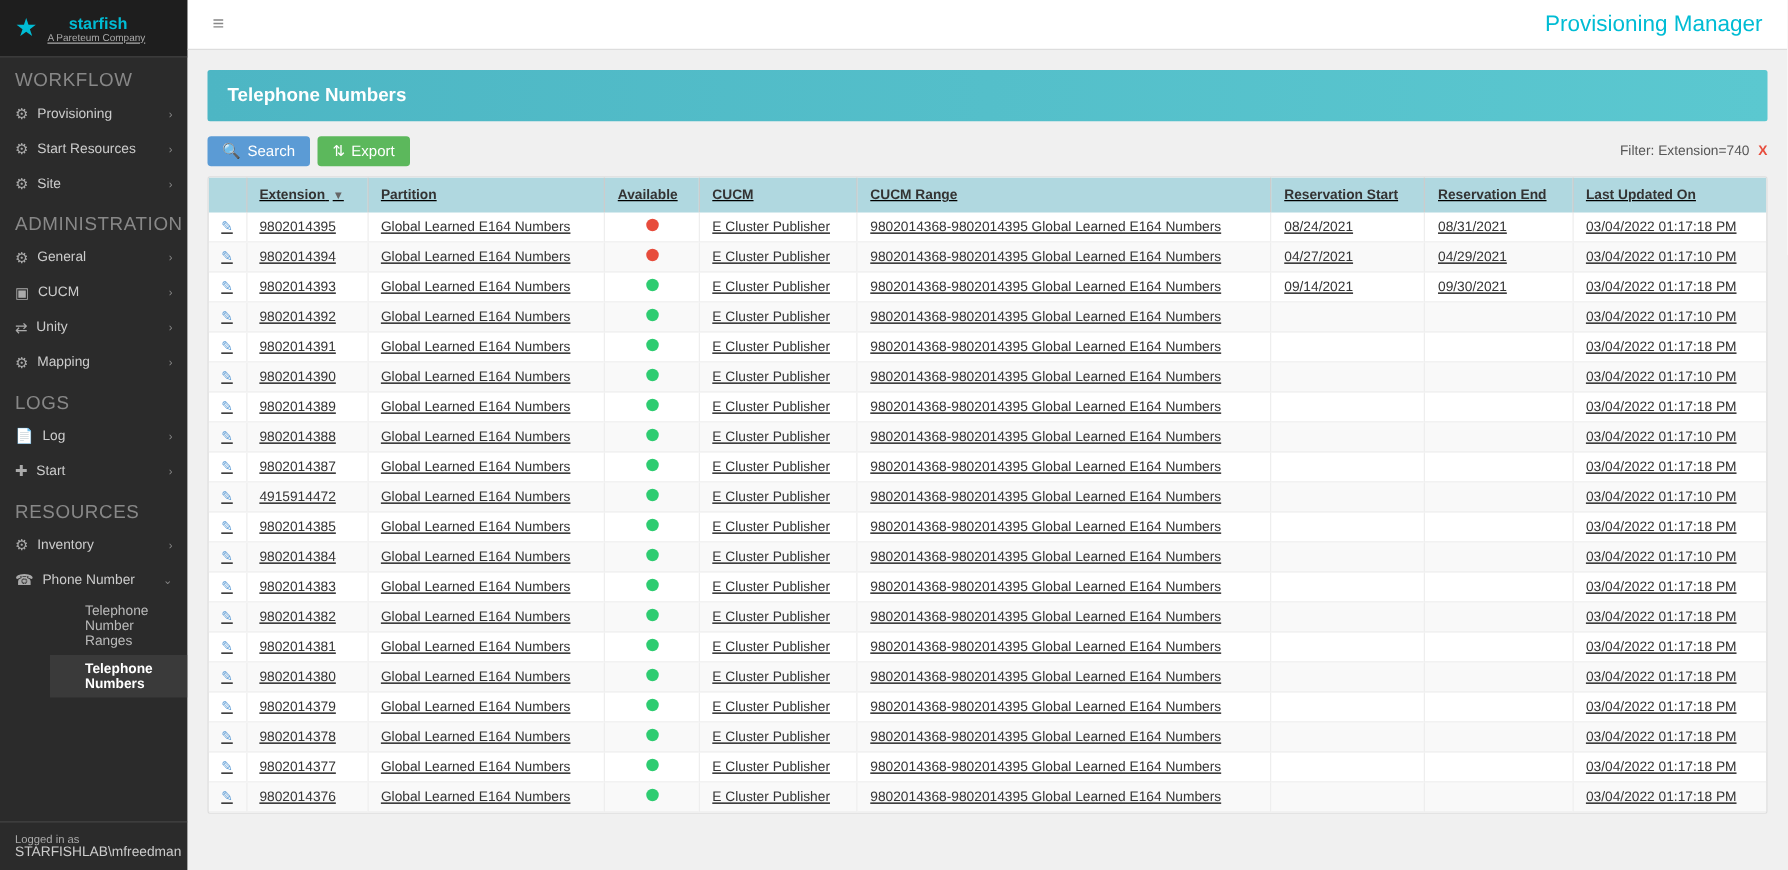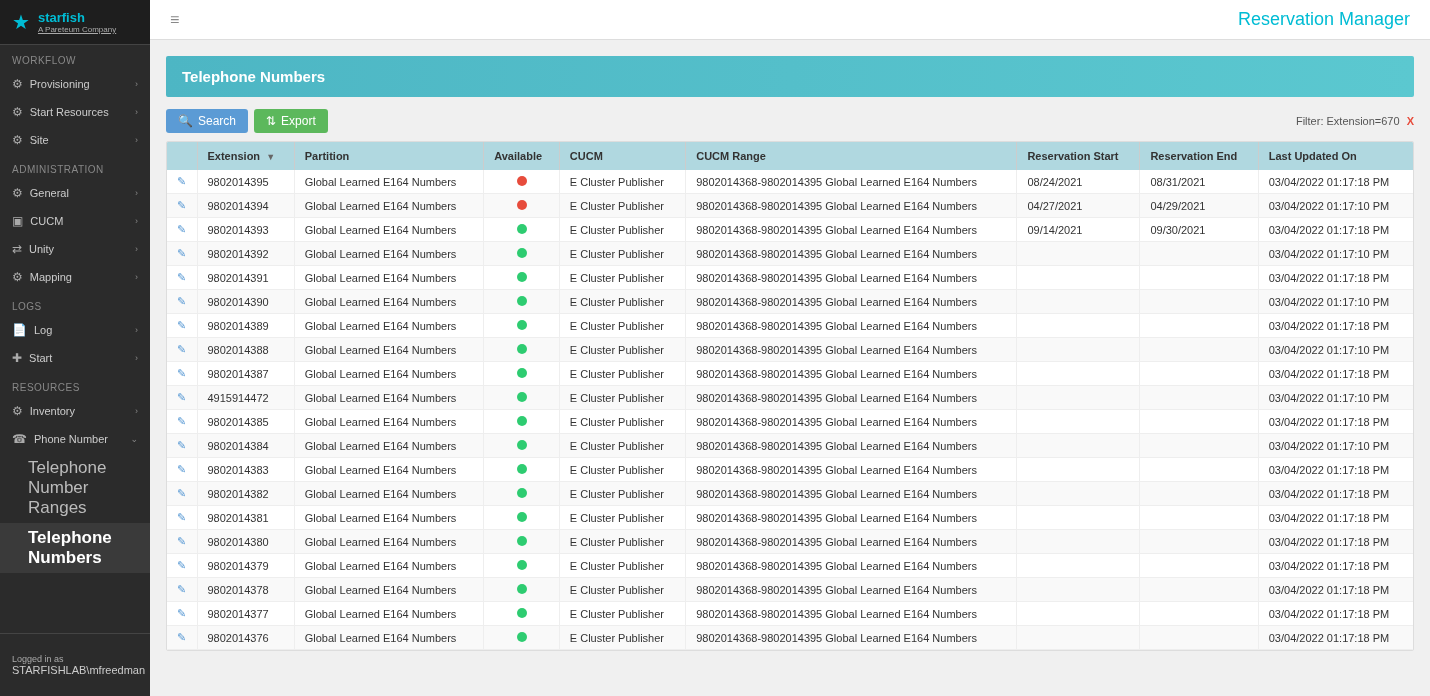--- a/index.html
+++ b/index.html
@@ -18,21 +18,21 @@
     }
     #sidebar-logo {
       padding: 10px 12px;
       background: #1e1e1e;
       display: flex;
       align-items: center;
       gap: 8px;
       border-bottom: 1px solid #444;
     }
     .sidebar-section-label {
-      font-size: 10px;
+      font-size: 15px;
       color: #888;
       text-transform: uppercase;
       padding: 10px 12px 4px 12px;
       letter-spacing: 0.5px;
     }
     .sidebar-item {
       display: flex;
       align-items: center;
       justify-content: space-between;
       padding: 7px 12px;
@@ -40,26 +40,27 @@
       color: #ccc;
       font-size: 11px;
     }
     .sidebar-item-left { display: flex; align-items: center; gap: 7px; }
     .sidebar-icon { font-size: 12px; color: #aaa; }
     .chevron { font-size: 9px; color: #888; }
     .sidebar-sub-item {
       padding: 5px 12px 5px 28px;
       cursor: pointer;
       color: #bbb;
-      font-size: 17px;
+      font-size: 11px;
+      margin-left: 40px;
     }
     .sidebar-sub-item.active { color: #fff; background: #3a3a3a; font-weight: bold; }
     .sidebar-footer {
       margin-top: auto;
-      padding: 20px 12px;
+      padding: 8px 12px;
       border-top: 1px solid #444;
       font-size: 10px;
       color: #888;
     }
     .sidebar-footer .user-label { color: #aaa; font-size: 9px; }
     .sidebar-footer .username { color: #ccc; font-size: 11px; }
 
     
     #main {
       flex: 1;
@@ -121,20 +122,21 @@
     .table-container {
       background: #fff;
       border: 1px solid #ddd;
       border-radius: 2px;
       overflow-x: auto;
     }
     table {
       width: 100%;
       border-collapse: collapse;
       font-size: 11px;
+      text-decoration: underline;
     }
     thead tr {
       background: #b0d8e0;
     }
     thead th {
       padding: 8px 10px;
       text-align: left;
       color: #333;
       font-weight: bold;
       border-right: 1px solid #ccc;
@@ -158,21 +160,21 @@
     .status-green { background: #2ecc71; }
     .sort-arrow { font-size: 9px; color: #666; margin-left: 3px; }
   </style>
 </head>
 <body>
 
 <div id="sidebar">
   <div id="sidebar-logo">
     <div style="color:#00bcd4;font-size:20px;">★</div>
     <div>
-      <div style="color:#00bcd4;font-weight:bold;font-size:13px;">starfish</div>
+      <div style="color:#00bcd4;font-weight:bold;font-size:13px;margin-left:17px;">starfish</div>
       <div style="color:#aaa;font-size:8px;text-decoration:underline;">A Pareteum Company</div>
     </div>
   </div>
 
   <div class="sidebar-section-label">WORKFLOW</div>
   <div class="sidebar-item">
     <div class="sidebar-item-left">
       <span class="sidebar-icon">⚙</span>
       <span>Provisioning</span>
     </div>
@@ -263,41 +265,41 @@
 
   <div class="sidebar-footer">
     <div class="user-label">Logged in as</div>
     <div class="username">STARFISHLAB\mfreedman</div>
   </div>
 </div>
 
 <div id="main">
   <div id="topbar">
     <span class="topbar-menu-icon">≡</span>
-    <span class="app-title">Reservation Manager</span>
+    <span class="app-title">Provisioning Manager</span>
   </div>
 
   <div id="content">
     <div class="page-header">
       <span>Telephone Numbers</span>
     </div>
 
     <div class="toolbar">
       <div class="toolbar-left">
         <button class="btn btn-primary">
           <span>🔍</span>
           <span>Search</span>
         </button>
         <button class="btn btn-success">
           <span>⇅</span>
           <span>Export</span>
         </button>
       </div>
       <div class="filter-text">
-        <span>Filter: Extension=670</span>
+        <span>Filter: Extension=740</span>
         <span class="filter-x">X</span>
       </div>
     </div>
 
     <div class="table-container">
       <table>
         <thead>
           <tr>
             <th style="width:30px;"></th>
             <th>

